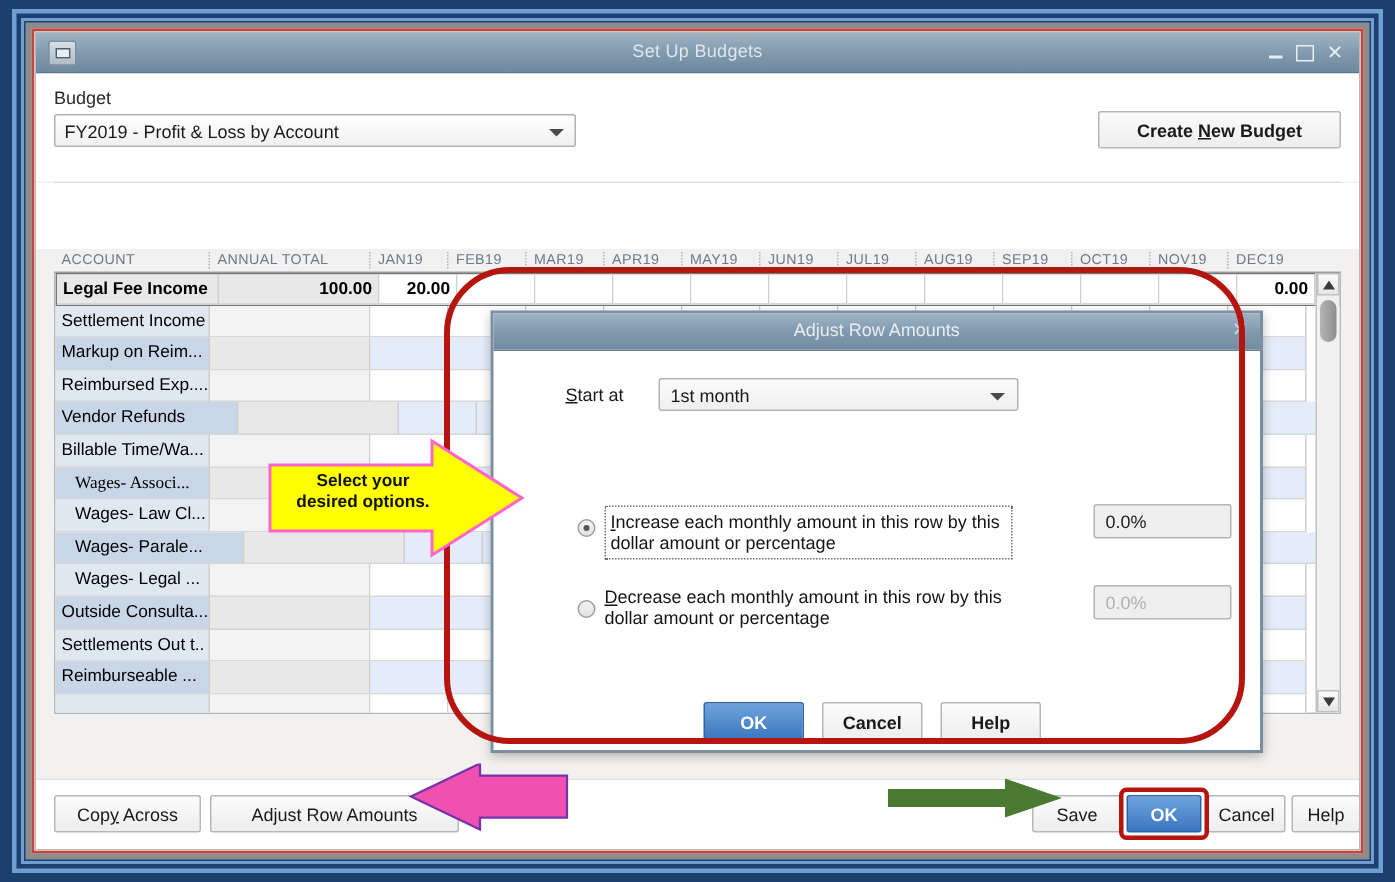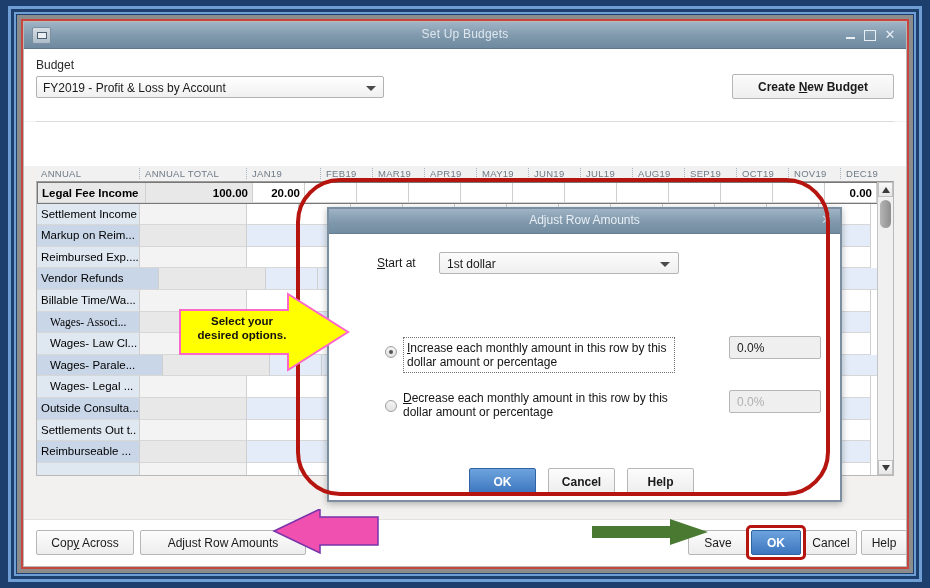--- a/index.html
+++ b/index.html
@@ -480,24 +480,24 @@
       <span>FY2019 - Profit &amp; Loss by Account</span>
       <span id="budget-caret"></span>
     </div>
     <div id="create-budget-btn"><span>Create </span><u>N</u><span>ew Budget</span></div>
   </div>
   <div id="divider"></div>
   <div id="white-gap"></div>
 
   <div id="grid-wrap">
     <div id="grid-head">
-        <div class="gh first" style="width: 103px;">ANNUAL</div>
+        <div class="gh first" style="width: 103px;">ACCOUNT</div>
         <div class="gh" style="width: 107px;">ANNUAL TOTAL</div>
         <div class="gh" style="width: 52px;">JAN19</div>
-        <div class="gh" style="width: 52px; margin-left: 22px;">FEB19</div>
+        <div class="gh" style="width: 52px;">FEB19</div>
         <div class="gh" style="width: 52px;">MAR19</div>
         <div class="gh" style="width: 52px;">APR19</div>
         <div class="gh" style="width: 52px;">MAY19</div>
         <div class="gh" style="width: 52px;">JUN19</div>
         <div class="gh" style="width: 52px;">JUL19</div>
         <div class="gh" style="width: 52px;">AUG19</div>
         <div class="gh" style="width: 52px;">SEP19</div>
         <div class="gh" style="width: 52px;">OCT19</div>
         <div class="gh" style="width: 52px;">NOV19</div>
         <div class="gh" style="width: 52px;">DEC19</div>
@@ -751,21 +751,21 @@
 
   <div id="dialog">
     <div id="dlg-title">
       <div id="dlg-title-text">Adjust Row Amounts</div>
       <div id="dlg-close">✕</div>
     </div>
     <div id="dlg-body">
 
       <div id="startat-label"><u>S</u><span>tart at</span></div>
       <div id="startat-select">
-        <span>1st dollar</span>
+        <span>1st month</span>
         <span id="startat-caret"></span>
       </div>
 
       <div class="radio-row" id="opt-increase">
         <span class="radio-dot on"></span>
         <span class="radio-label"><u>I</u><span>ncrease each monthly amount in this row by this dollar amount or percentage</span></span>
       </div>
       <div class="amt-field" id="amt-increase" style="left:400px; top:102px;">0.0%</div>
 
       <div class="radio-row" id="opt-decrease">

